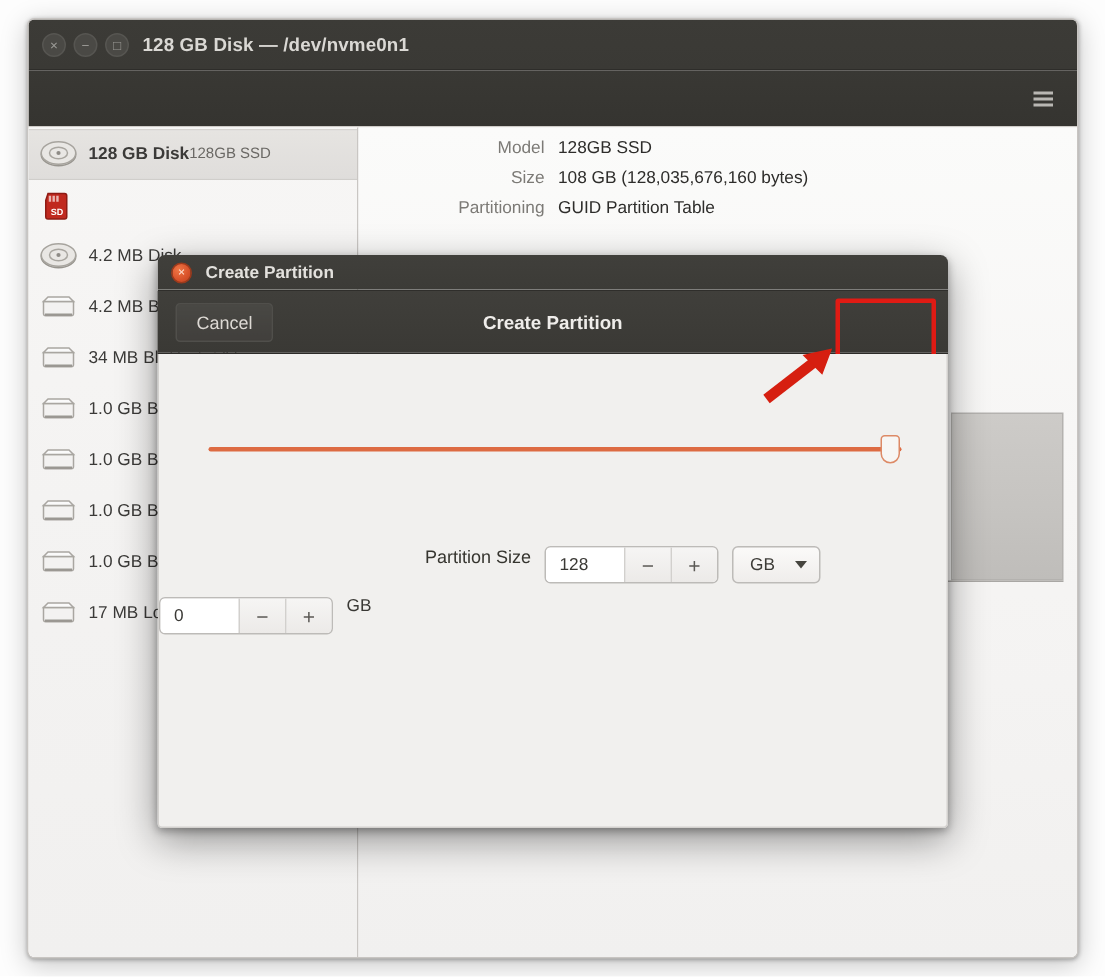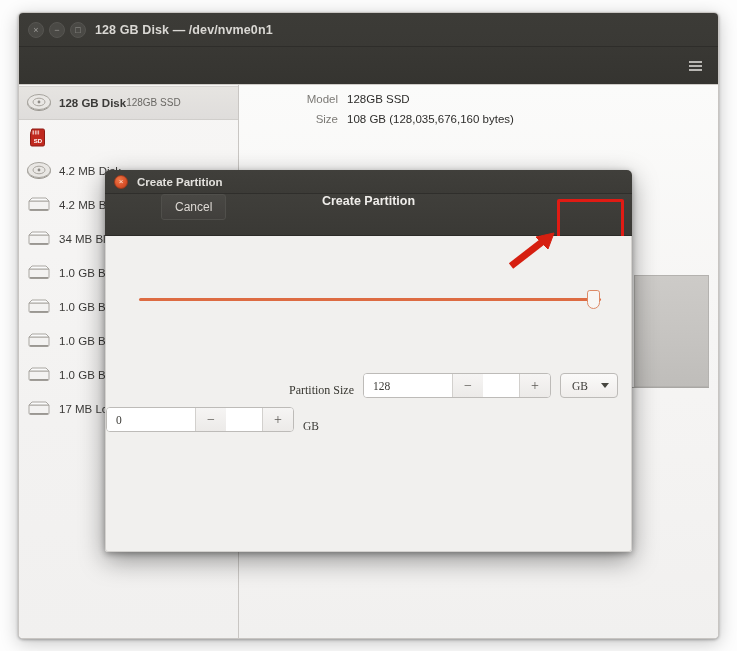--- a/index.html
+++ b/index.html
@@ -134,21 +134,21 @@
     position: relative;
     flex: 1;
     background: linear-gradient(to bottom, #fbfbfa 0%, #f6f5f4 45%, #f1f0ef 100%);
     overflow: hidden;
   }
   #info-table {
     position: absolute;
     left: 0; top: 8px;
     width: 320px;
   }
-  .info-row { display: flex; height: 20px; align-items: baseline; }
+  .info-row { display: flex; height: 20px; align-items: baseline; margin-left: 25px; }
   .info-label {
     width: 108px;
     text-align: right;
     padding-right: 9px;
     font-size: 11.5px;
     color: #7c7a76;
   }
   .info-value {
     font-size: 11.5px;
     color: #2e2d2b;
@@ -205,21 +205,21 @@
     color: #e3e1dd;
     font-size: 11.5px;
     font-weight: bold;
   }
 
   #dialog-headerbar {
     position: relative;
     height: 42px;
     background: linear-gradient(to bottom, #403f3b 0%, #3a3935 100%);
     border-bottom: 1px solid #2c2b28;
-    display: flex; align-items: flex-start; padding-left: 44px;
+    display: flex; align-items: center;
   }
   #dlg-cancel {
     margin-left: 12px;
     height: 26px;
     padding: 0 13px;
     display: flex; align-items: center;
     border-radius: 3px;
     border: 1px solid #504f4b;
     background: linear-gradient(to bottom, #494844 0%, #413f3c 100%);
     color: #ddd9d4;
@@ -294,40 +294,38 @@
   }
 
   
   #form-rows {
     position: absolute;
     left: 0; top: 128px;
     width: 100%;
   }
   .form-row {
     display: flex;
-    align-items: flex-end;
+    align-items: flex-start;
     height: 34px;
     gap: 9px;
-    font-family: Liberation Serif, serif;
   }
   .form-label {
     width: 248px;
     text-align: right;
     font-size: 12px;
     color: #36352f;
   }
   .spin {
     display: flex;
     align-items: stretch;
     height: 25px;
     border: 1px solid #bdbbb8;
     border-radius: 4px;
     background: #fff;
     overflow: hidden;
-    gap: 36px;
   }
   .spin-entry {
     width: 52px;
     display: flex; align-items: center;
     padding-left: 9px;
     font-size: 11.5px;
     color: #3a3935;
     background: #ffffff;
   }
   .spin-btn {
@@ -534,20 +532,24 @@
       <div id="detail">
 
         <div id="info-table">
           <div class="info-row">
             <div class="info-label">Model</div>
             <div class="info-value">128GB SSD</div>
           </div>
           <div class="info-row">
             <div class="info-label">Size</div>
             <div class="info-value">108 GB (128,035,676,160 bytes)</div>
+          </div>
+          <div class="info-row">
+            <div class="info-label">Partitioning</div>
+            <div class="info-value">GUID Partition Table</div>
           </div>
         </div>
 
         <div id="partition-graphic"></div>
         <div id="partition-baseline"></div>
 
       </div>
 
     </div>
 

